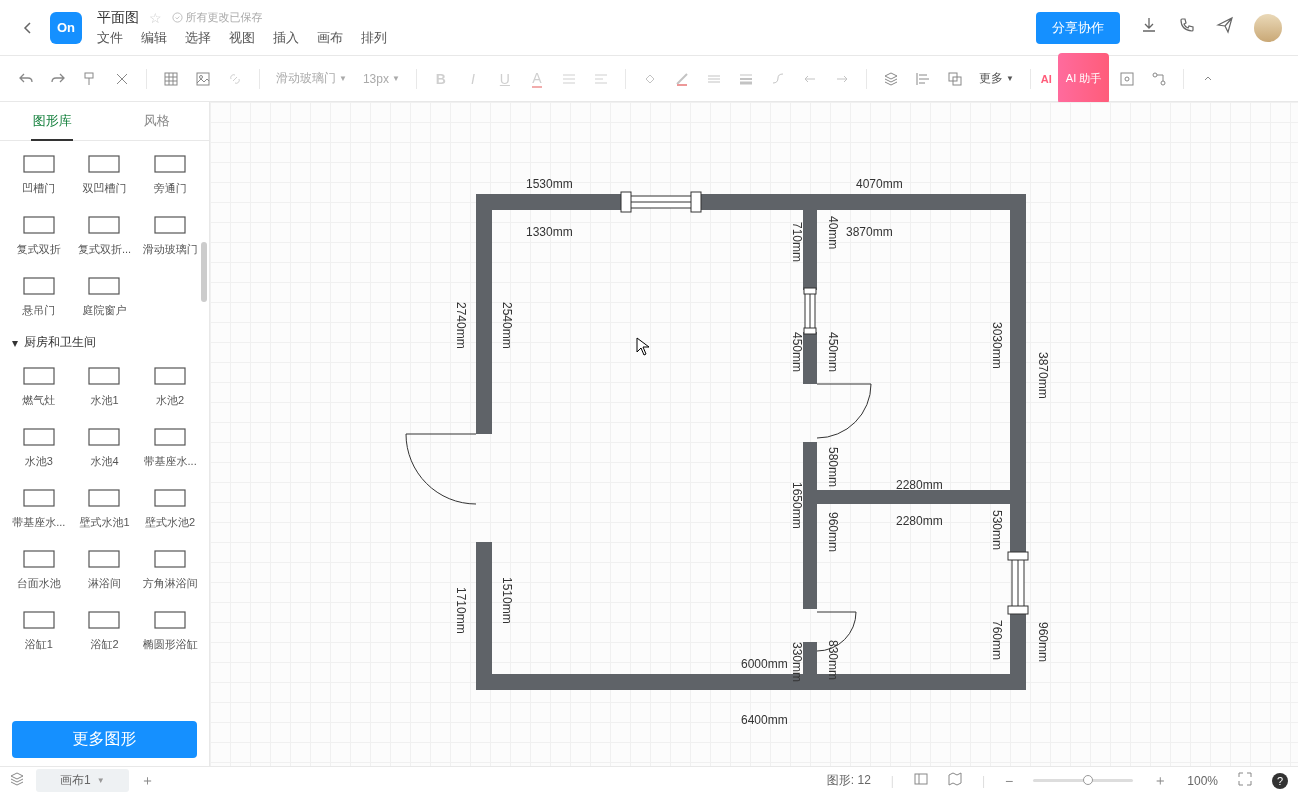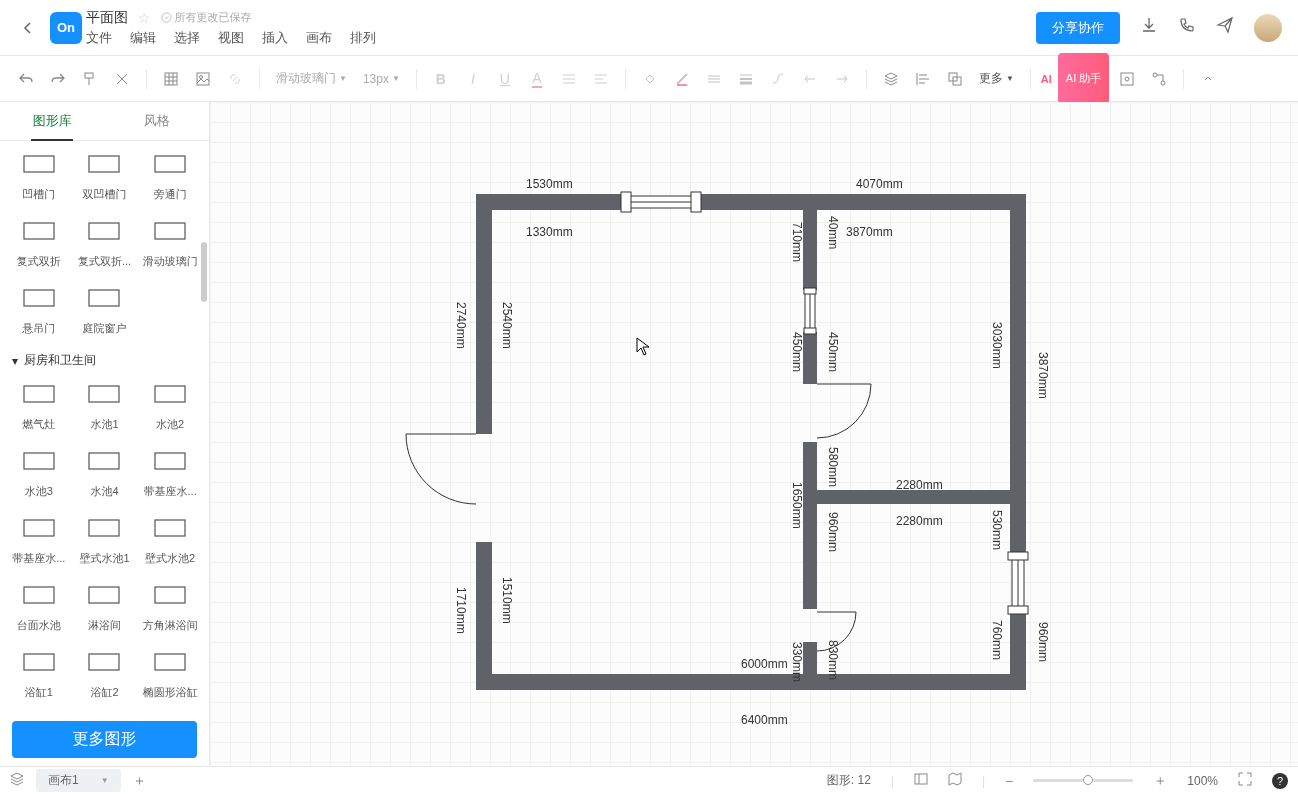--- a/index.html
+++ b/index.html
@@ -1,18 +1,18 @@
 <!DOCTYPE html>
 <html><head>
 <meta charset="utf-8">
 <style>
 * { margin:0; padding:0; box-sizing:border-box; font-family:"Microsoft YaHei","微软雅黑",Arial,sans-serif; }
 body { background:#f5f6f7; overflow:hidden; width:1298px; height:794px; position:relative; }
 .topbar { height:56px; background:#fff; display:flex; align-items:center; padding:0 16px; border-bottom:1px solid #e8e8e8; }
-.logo { width:32px; height:32px; background:#1590ff; color:#fff; border-radius:6px; display:flex; align-items:center; justify-content:center; font-weight:bold; font-size:13px; margin-right:4px; }
+.logo { width:32px; height:32px; background:#1590ff; color:#fff; border-radius:6px; display:flex; align-items:center; justify-content:center; font-weight:bold; font-size:13px; margin-right:15px; }
 .back-btn { width:24px; height:24px; display:flex; align-items:center; justify-content:center; color:#666; margin-right:10px; cursor:pointer; }
 .title-block { display:flex; flex-direction:column; gap:2px; }
 .title-row { display:flex; align-items:center; gap:10px; }
 .doc-title { font-size:14px; color:#333; }
 .fav-icon { color:#ccc; font-size:14px; cursor:pointer; }
 .save-status { color:#aaa; font-size:11px; display:flex; align-items:center; gap:3px; }
 .menu-row { display:flex; gap:18px; font-size:13px; color:#555; }
 .menu-item { cursor:pointer; }
 .topbar-right { margin-left:auto; display:flex; align-items:center; gap:20px; }
 .share-btn { background:#1590ff; color:#fff; border:none; padding:7px 16px; border-radius:4px; font-size:13px; cursor:pointer; }
@@ -27,38 +27,38 @@
 .ai-label { color:#ff5c7a; font-size:11px; font-weight:bold; margin-right:2px; }
 
 .main { display:flex; height:calc(100% - 56px - 46px - 28px); }
 .sidebar { width:210px; background:#fff; border-right:1px solid #e8e8e8; display:flex; flex-direction:column; position:relative; }
 .side-tabs { display:flex; border-bottom:1px solid #e8e8e8; }
 .side-tab { flex:1; text-align:center; padding:10px 0; font-size:13px; color:#888; cursor:pointer; position:relative; }
 .side-tab.active { color:#15803d; }
 .side-tab.active::after { content:""; position:absolute; bottom:-1px; left:30%; right:30%; height:2px; background:#333; }
 .shape-section { flex:1; overflow-y:auto; padding:4px 0 8px 0; }
 .shape-grid { display:grid; grid-template-columns:repeat(3,1fr); gap:4px 0; padding:0 6px; }
-.shape-item { display:flex; flex-direction:column; align-items:center; gap:10px; padding:6px 2px; cursor:pointer; }
+.shape-item { display:flex; flex-direction:column; align-items:center; gap:4px; padding:6px 2px; cursor:pointer; }
 .shape-thumb { width:40px; height:26px; display:flex; align-items:center; justify-content:center; color:#555; }
 .shape-thumb svg { width:38px; height:24px; }
 .shape-label { font-size:11px; color:#555; white-space:nowrap; overflow:hidden; text-overflow:ellipsis; max-width:60px; }
 .section-head { font-size:12px; color:#333; padding:10px 12px 6px 12px; font-weight:500; display:flex; align-items:center; gap:6px; cursor:pointer;}
 .more-shapes { margin:8px 12px; background:#1590ff; color:#fff; border:none; padding:8px 0; border-radius:4px; font-size:16px; cursor:pointer; }
 .side-scroll { position:absolute; top:140px; right:2px; width:6px; height:60px; background:#ccc; border-radius:3px; }
 
 .canvas-wrap { flex:1; position:relative; overflow:hidden; background:#fcfcfc; }
 .grid-bg { position:absolute; inset:0;
   background-image:linear-gradient(#f0f0f0 1px,transparent 1px),linear-gradient(90deg,#f0f0f0 1px,transparent 1px);
   background-size:20px 20px; }
 .floorplan { position:absolute; left:136px; top:10px; }
 .dim-label { position:absolute; font-size:12px; color:#333; background:transparent; white-space:nowrap; }
 .dim-v { writing-mode:vertical-rl; }
 
 .statusbar { height:28px; background:#fff; border-top:1px solid #e8e8e8; display:flex; align-items:center; padding:0 10px; gap:12px; font-size:12px; color:#666; }
-.sb-tab { background:#eef1f3; padding:3px 12px; border-radius:3px; display:flex; align-items:center; gap:22px; cursor:pointer; font-size:12px;}
+.sb-tab { background:#eef1f3; padding:3px 24px; border-radius:3px; display:flex; align-items:center; gap:6px; cursor:pointer; font-size:12px;}
 .sb-right { margin-left:auto; display:flex; align-items:center; gap:20px; }
 .zoom-slider { width:100px; height:3px; background:#ddd; position:relative; border-radius:2px; }
 .zoom-thumb { position:absolute; left:50%; top:-4px; width:10px; height:10px; border-radius:50%; background:#fff; border:1px solid #999; }
 .sb-icon { cursor:pointer; color:#888; font-size:14px; }
 .help-icon { width:16px; height:16px; background:#333; color:#fff; border-radius:50%; display:flex; align-items:center; justify-content:center; font-size:11px; }
 .cursor-overlay { position:absolute; left:290px; top:225px; pointer-events:none; font-size:16px; color:#000;}
 </style>
 </head>
 <body>
 

